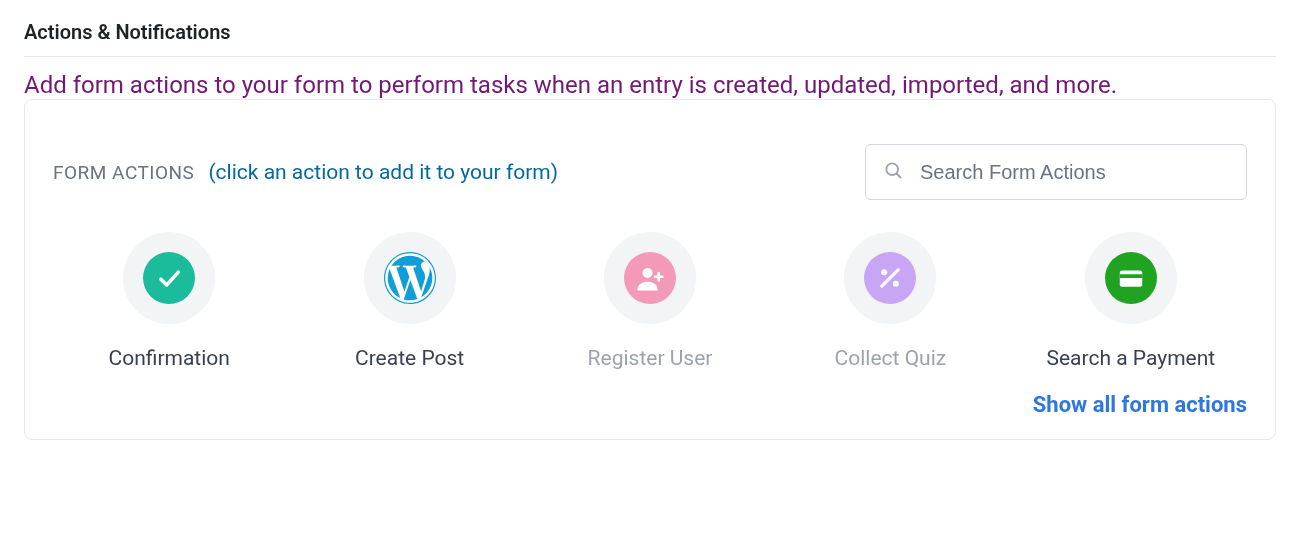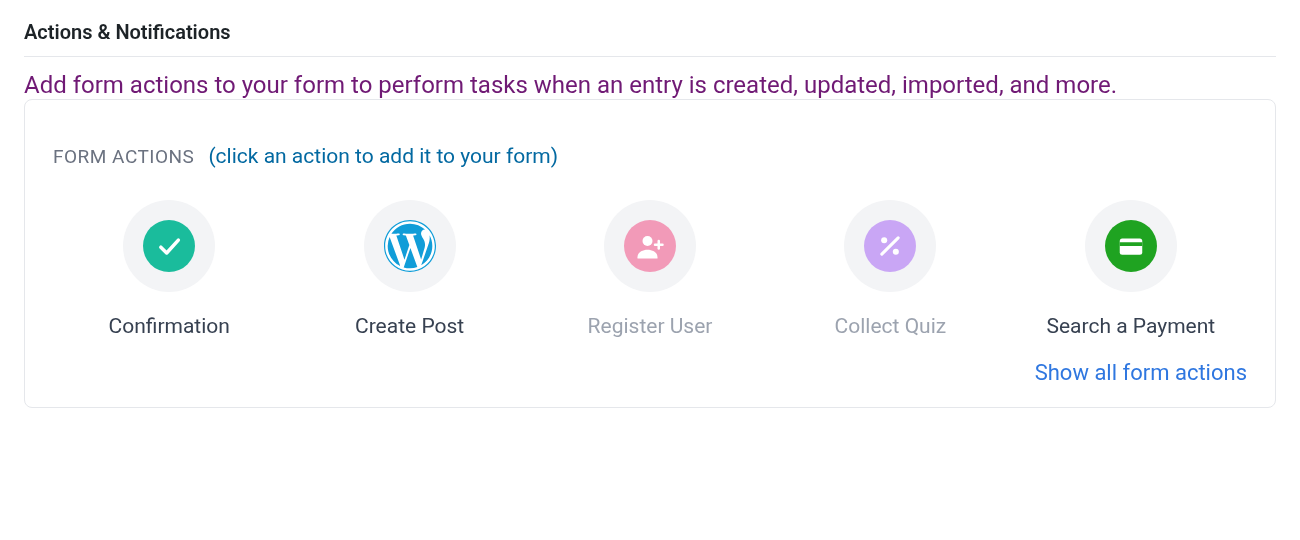--- a/index.html
+++ b/index.html
@@ -118,20 +118,21 @@
     font-size: 21px;
     color: #374151;
     text-align: center;
     line-height: 1.35;
   }
   .action-label.muted { color: #9ca3af; }
   .show-all-row {
     display: flex;
     justify-content: flex-end;
     margin-top: 20px;
+    font-weight: bold;
   }
   .show-all-link {
     font-size: 22px;
     color: #2f77e0;
     text-decoration: none;
     cursor: pointer;
   }
   
   .annotation-circle {
     position: absolute;
@@ -148,20 +149,29 @@
 <h2 class="section-title">Actions &amp; Notifications</h2>
 <hr class="divider">
 <p class="section-desc">Add form actions to your form to perform tasks when an entry is created, updated, imported, and more.</p>
 
 <div class="panel">
   <div class="panel-header">
     <div class="panel-header-left">
       <span class="panel-label">FORM ACTIONS</span>
       <span class="panel-hint">(click an action to add it to your form)</span>
     </div>
+    <div class="search-wrap">
+      <span class="search-icon">
+        <svg width="20" height="20" viewBox="0 0 24 24" fill="none" stroke="currentColor" stroke-width="2.2" stroke-linecap="round">
+            <circle cx="11" cy="11" r="7"></circle>
+            <line x1="21" y1="21" x2="16.5" y2="16.5"></line>
+          </svg>
+      </span>
+      <input class="search-input" type="text" placeholder="Search Form Actions" style="">
+    </div>
   </div>
 
   <div class="actions-row">
 
     <div class="action">
       <div class="icon-disc">
         <div class="inner-disc disc-teal">
           <svg width="28" height="28" viewBox="0 0 24 24" fill="none" stroke="#fff" stroke-width="3" stroke-linecap="round" stroke-linejoin="round">
               <polyline points="5 13 10 18 20 7"></polyline>
             </svg>

